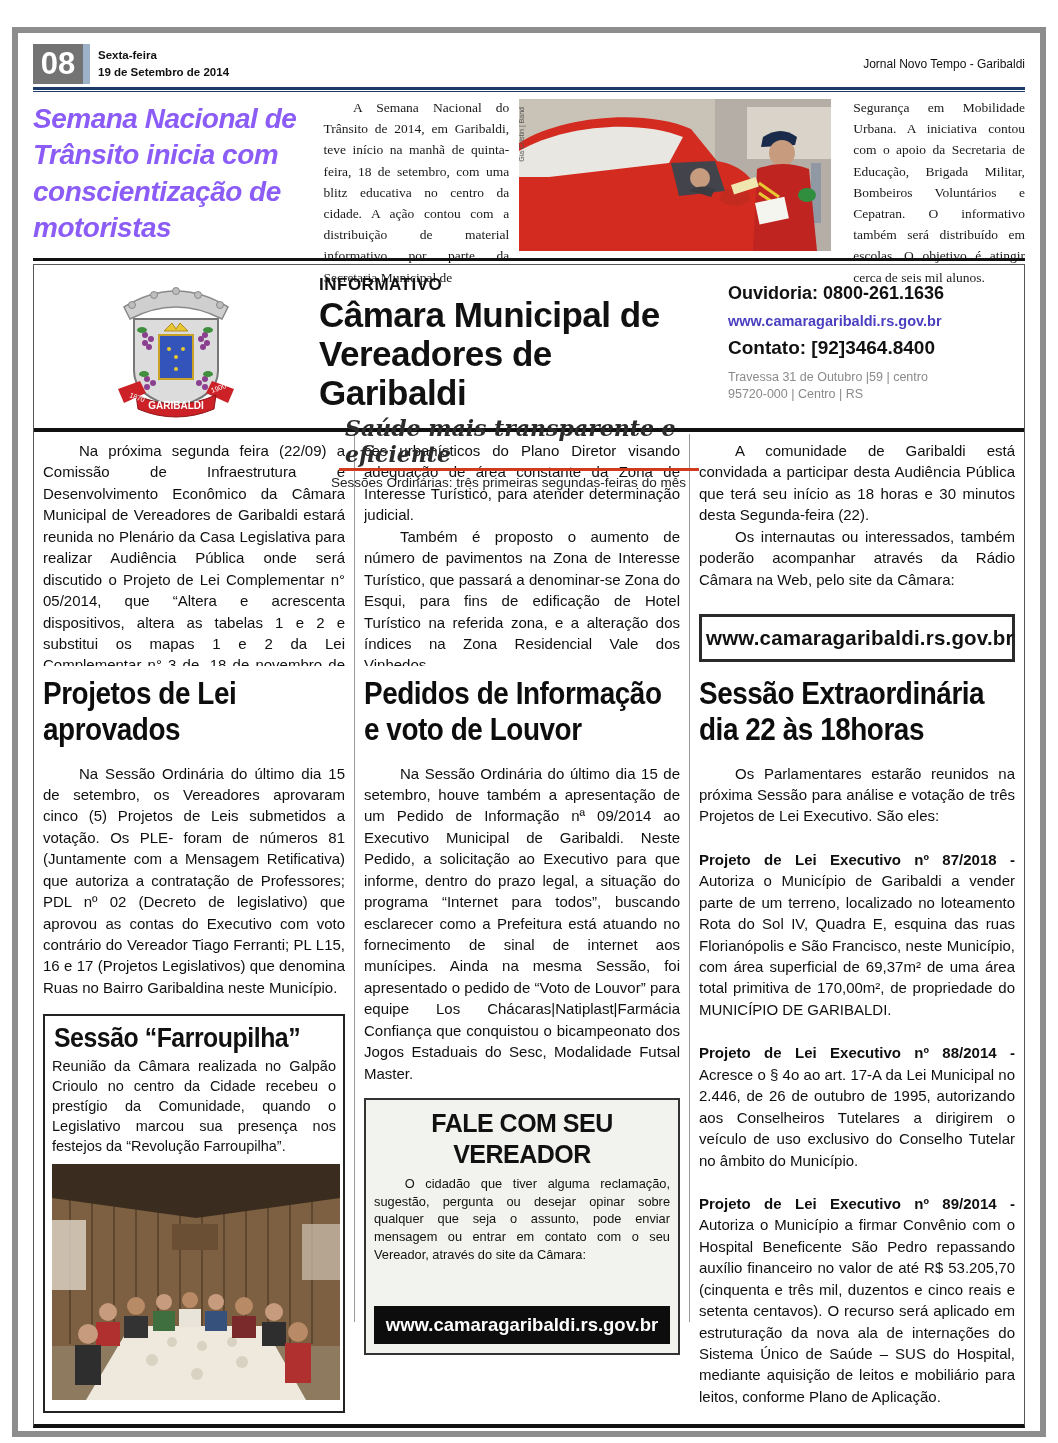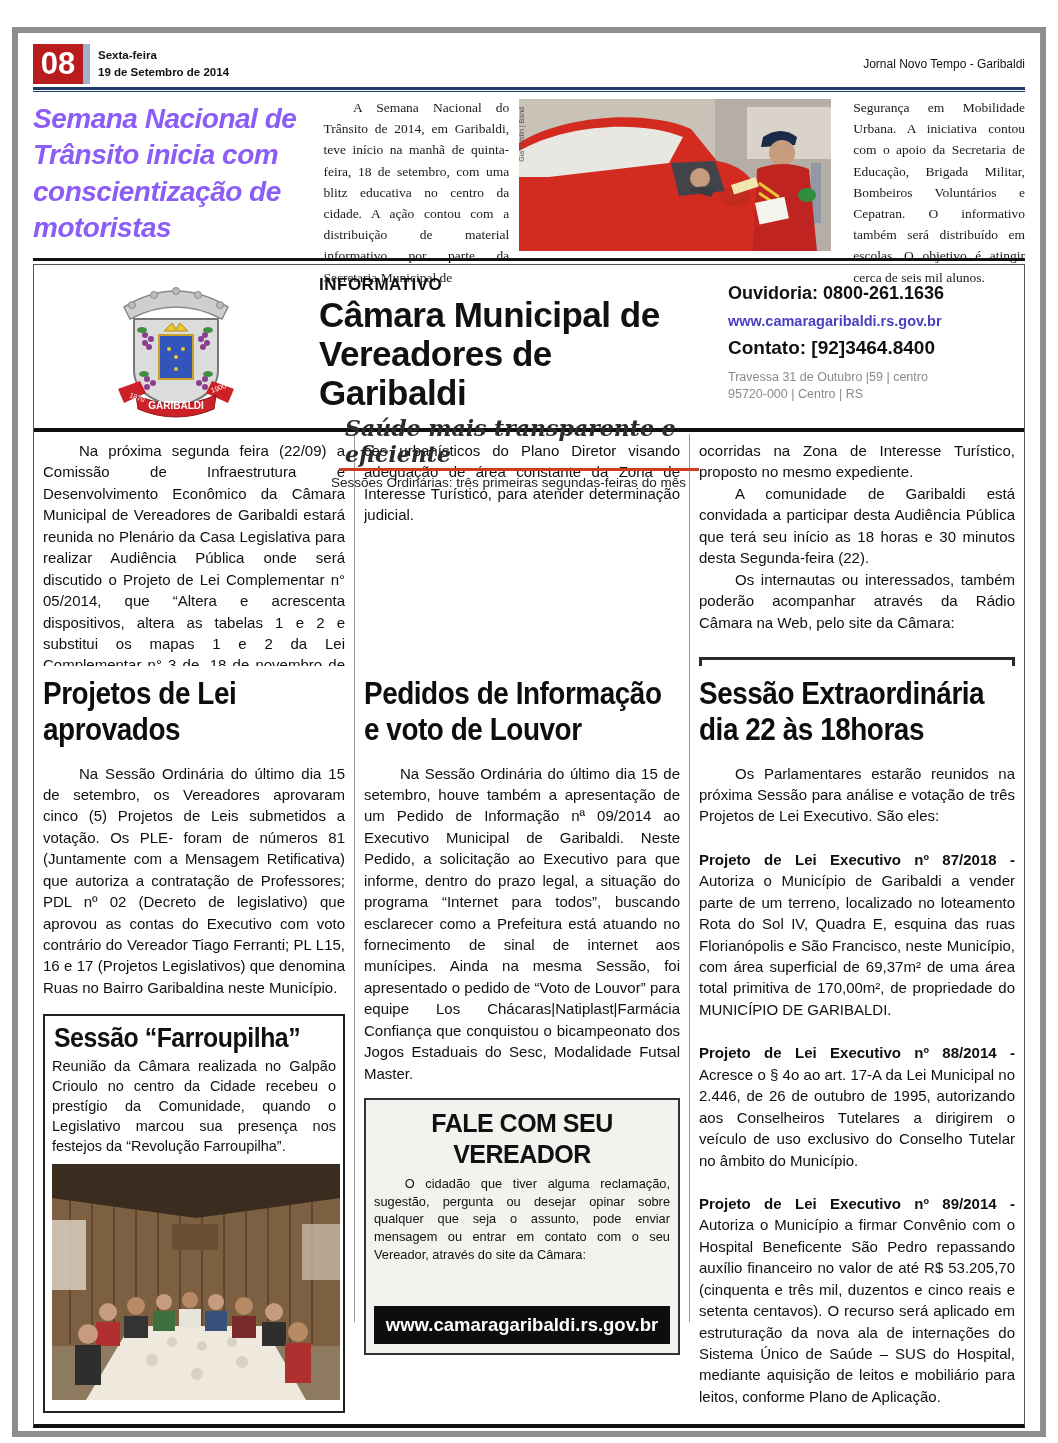--- a/index.html
+++ b/index.html
@@ -4,21 +4,21 @@
 <style>
   * { margin:0; padding:0; box-sizing:border-box; }
   body { background:#fff; font-family:"Liberation Sans", sans-serif; color:#111; }
   .sheet { position:relative; width:1058px; height:1443px; background:#fff; overflow:hidden; }
   .pageframe { position:absolute; left:12px; top:27px; width:1034px; height:1410px;
                border:6px solid #8d8d8d; pointer-events:none; }
 
   
   .hdr { position:absolute; left:33px; top:44px; width:992px; height:40px; display:flex; align-items:center; }
   .pagebox { display:flex; height:40px; }
-  .pagebox .num { background:#b91c1c; color:#fff; font-weight:bold; font-size:31px;
+  .pagebox .num { background:#737373; color:#fff; font-weight:bold; font-size:31px;
                   width:50px; height:40px; display:flex; align-items:center; justify-content:center; }
   .pagebox .strip { width:7px; height:40px; background:#9db2c8; }
   .hdr-date { margin-left:8px; font-size:11.5px; font-weight:bold; line-height:1.5; }
   .hdr-mail { position:absolute; left:0; width:100%; text-align:center; font-size:12px; color:#222; }
   .hdr-journal { margin-left:auto; font-size:12px; color:#111; }
   .hdr-rule { position:absolute; left:33px; top:87px; width:992px; height:5px;
               border-top:3px solid #1d3b69; border-bottom:1px solid #1d3b69; }
 
   
   .topstory { position:absolute; left:33px; top:97px; width:992px; height:158px; display:flex; }
@@ -285,41 +285,41 @@
               </g>
               <rect x="120" y="60" width="46" height="26" fill="#6a4f34"></rect>
             </svg>
           </div>
         </div>
       </div>
 
       <div class="col col2">
         <div class="coltop">
           <p class="body">ces urbanísticos do Plano Diretor visando adequação de área constante da Zona de Interesse Turístico, para atender determinação judicial.</p>
+          <p class="body ind">Também é proposto o aumento de número de pavimentos na Zona de Interesse Turístico, que passará a denominar-se Zona do Esqui, para fins de edificação de Hotel Turístico na referida zona, e a alteração dos índices na Zona Residencial Vale dos Vinhedos.</p>
 
         </div>
         <div class="sechead">
           <div>Pedidos de Informação</div>
           <div>e voto de Louvor</div>
         </div>
         <p class="body ind">Na Sessão Ordinária do último dia 15 de setembro, houve também a apresentação de um Pedido de Informação nª 09/2014 ao Executivo Municipal de Garibaldi. Neste Pedido, a solicitação ao Executivo para que informe, dentro do prazo legal, a situação do programa “Internet para todos”, buscando esclarecer como a Prefeitura está atuando no fornecimento de sinal de internet aos munícipes. Ainda na mesma Sessão, foi apresentado o pedido de “Voto de Louvor” para equipe Los Chácaras|Natiplast|Farmácia Confiança que conquistou o bicampeonato dos Jogos Estaduais do Sesc, Modalidade Futsal Master.</p>
         <div class="falebox">
           <h3>
             <div>FALE COM SEU</div>
             <div>VEREADOR</div>
           </h3>
           <p class="ind">O cidadão que tiver alguma reclamação, sugestão, pergunta ou desejar opinar sobre qualquer que seja o assunto, pode enviar mensagem ou entrar em contato com o seu Vereador, através do site da Câmara:</p>
           <div class="faleurl">www.camaragaribaldi.rs.gov.br</div>
 
         </div>
       </div>
 
       <div class="col col3">
         <div class="coltop">
-          <p class="body">ocorridas na Zona de Interesse Turístico, proposto no mesmo expediente.</p>
           <p class="body ind">A comunidade de Garibaldi está convidada a participar desta Audiência Pública que terá seu início as 18 horas e 30 minutos desta Segunda-feira (22).</p>
           <p class="body ind">Os internautas ou interessados, também poderão acompanhar através da Rádio Câmara na Web, pelo site da Câmara:</p>
           <div class="urlbox">www.camaragaribaldi.rs.gov.br</div>
         </div>
         <div class="sechead">
           <div>Sessão Extraordinária</div>
           <div>dia 22 às 18horas</div>
         </div>
         <p class="body ind">Os Parlamentares estarão reunidos na próxima Sessão para análise e votação de três Projetos de Lei Executivo. São eles:</p>
         <p class="body law"><b>Projeto de Lei Executivo nº 87/2018 - </b><span>Autoriza o Município de Garibaldi a vender parte de um terreno, localizado no loteamento Rota do Sol IV, Quadra E, esquina das ruas Florianópolis e São Francisco, neste Município, com área superficial de 69,37m² de uma área total primitiva de 170,00m², de propriedade do MUNICÍPIO DE GARIBALDI.</span></p>

